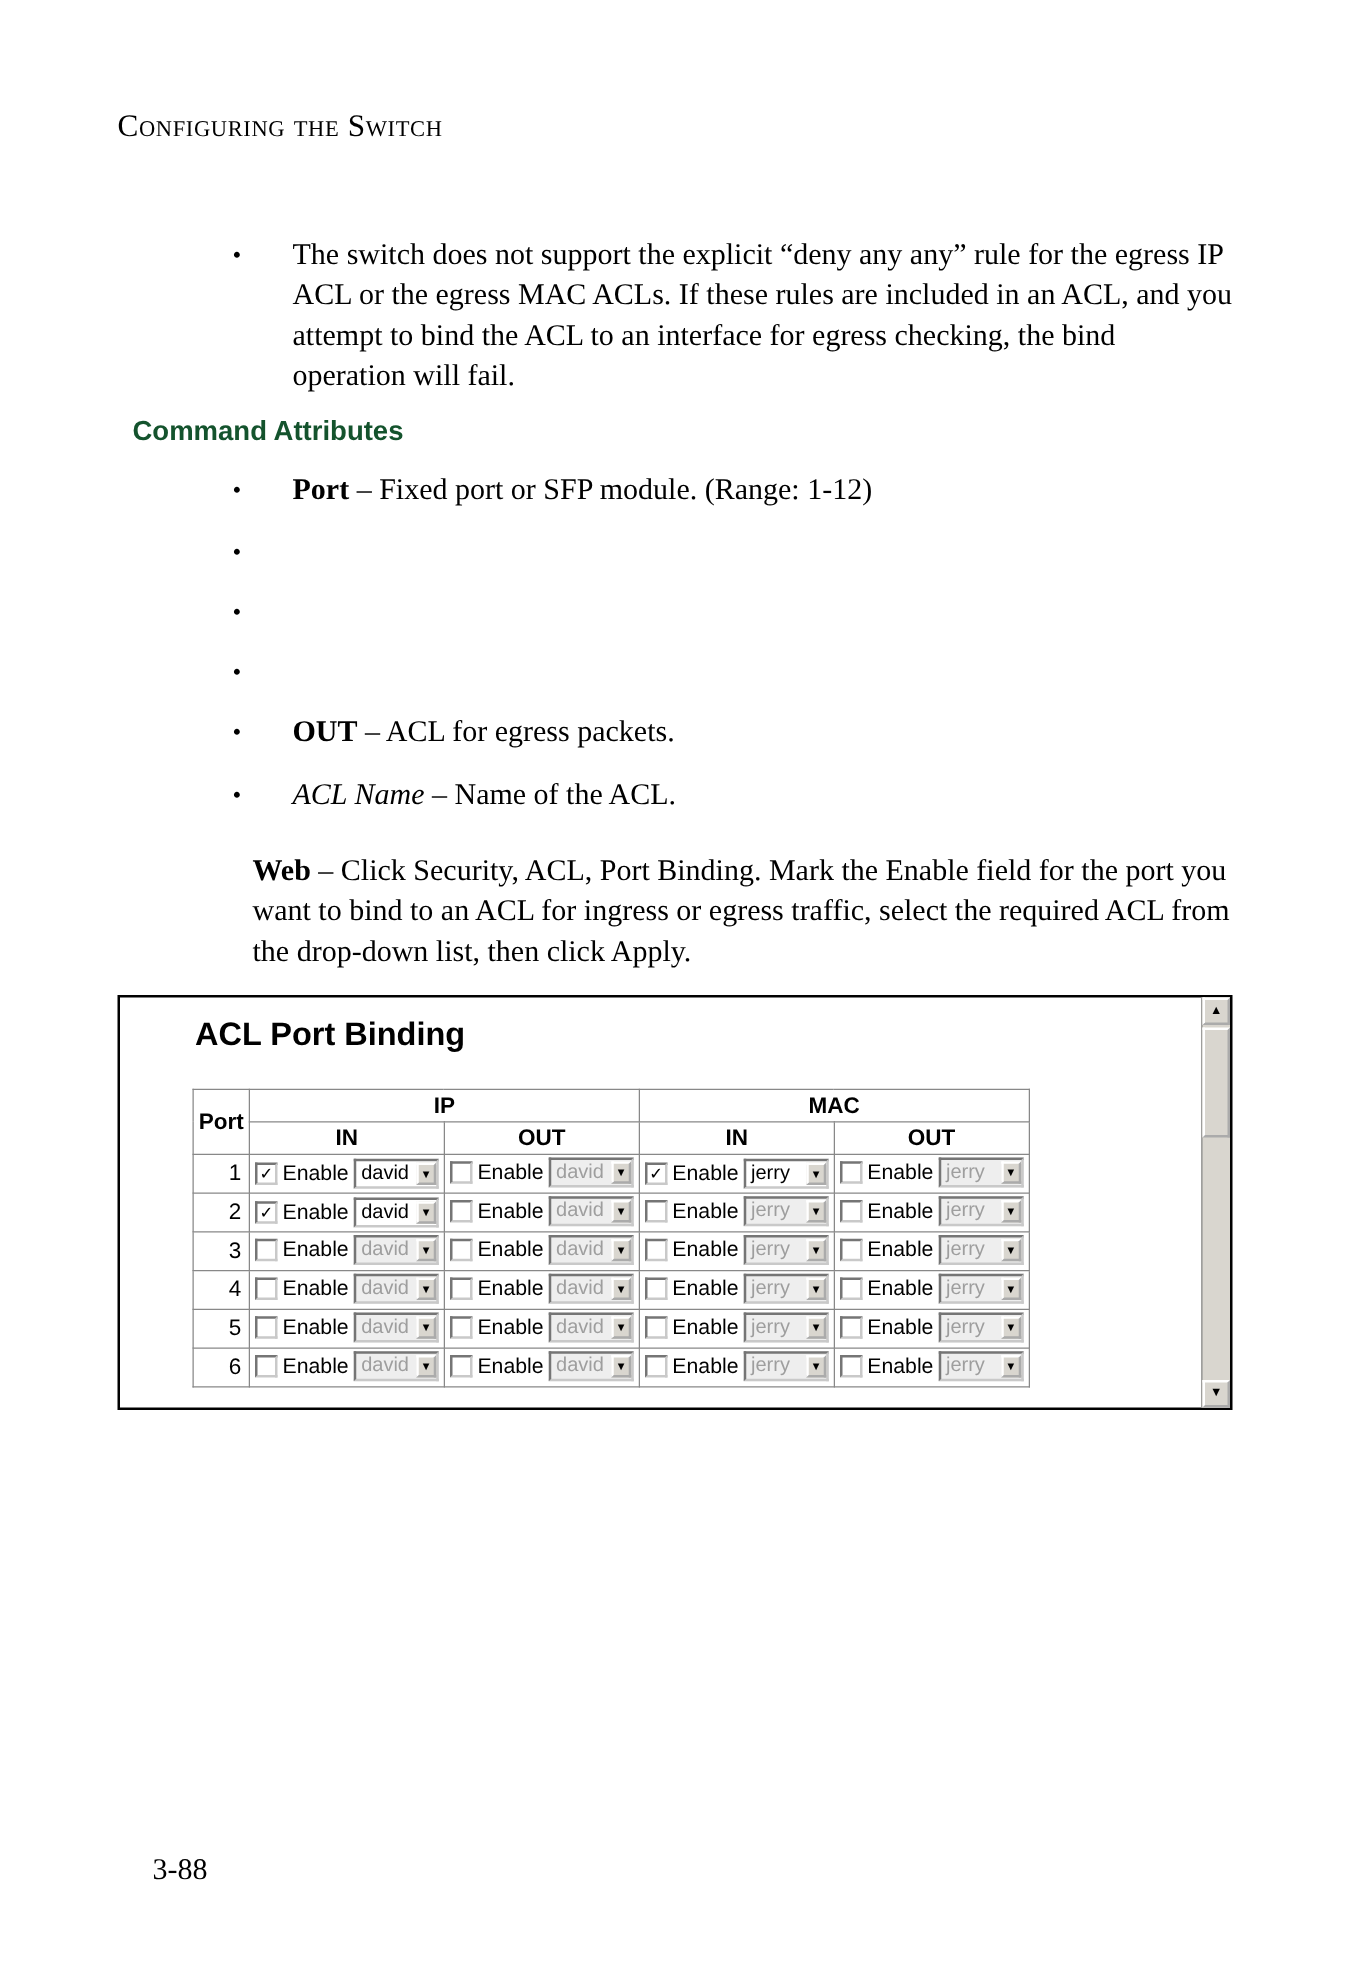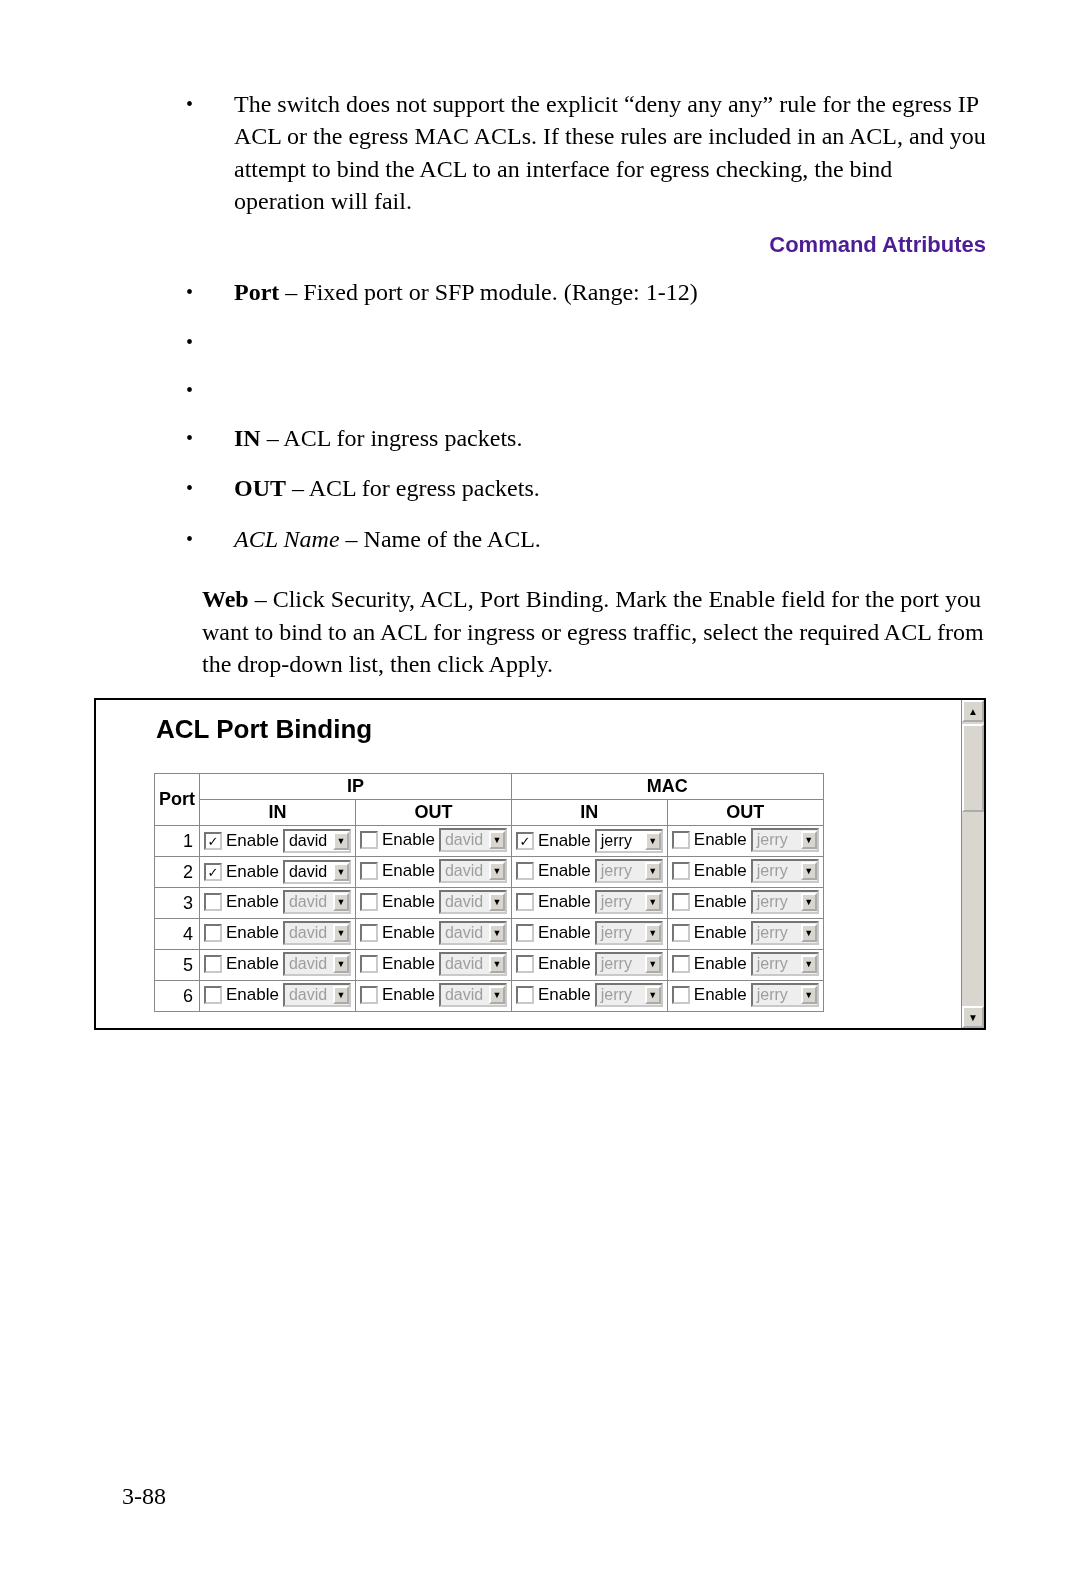--- a/index.html
+++ b/index.html
@@ -35,24 +35,23 @@
   .first-bullet .dot {
     width: 48px;
     flex: 0 0 48px;
     font-size: 20px;
     padding-top: 3px;
     text-align: left;
   }
   .section-label {
     font-family: Arial, Helvetica, sans-serif;
     font-weight: bold;
-    color: #4c1d95;
+    color: #14532d;
     font-size: 22px;
-    margin: 8px 0 12px 0;
-    text-align: right;
+    margin: 8px 0 12px 12px;
   }
   ul.attrs {
     list-style: none;
     margin: 0 0 18px 92px;
     padding: 0;
   }
   ul.attrs li {
     display: flex;
     margin: 18px 0;
     line-height: 1.35;
@@ -197,20 +196,21 @@
     bottom: 60px;
     font-family: Garamond, "Times New Roman", Georgia, serif;
     font-size: 24px;
     margin-left: 28px;
   }
 </style>
 </head>
 <body>
 
 <div class="page">
+  <div class="running-head">Configuring the Switch</div>
 
   <div class="body-text">
     <div class="first-bullet">
       <div class="dot">•</div>
       <div>The switch does not support the explicit “deny any any” rule for the egress IP ACL or the egress MAC ACLs. If these rules are included in an ACL, and you attempt to bind the ACL to an interface for egress checking, the bind operation will fail.</div>
     </div>
   </div>
 
   <div class="section-label">Command Attributes</div>
 
@@ -220,21 +220,20 @@
         <div><span class="b">Port</span><span> – Fixed port or SFP module. (Range: 1-12)</span></div>
       </li>
       <li>
         <div class="dot">•</div>
       </li>
       <li>
         <div class="dot">•</div>
       </li>
       <li>
         <div class="dot">•</div>
-        <div><span class="b">IN</span><span> – ACL for ingress packets.</span></div>
       </li>
       <li>
         <div class="dot">•</div>
         <div><span class="b">OUT</span><span> – ACL for egress packets.</span></div>
       </li>
       <li>
         <div class="dot">•</div>
         <div><span class="it">ACL Name</span><span> – Name of the ACL.</span></div>
       </li>
     </ul>

